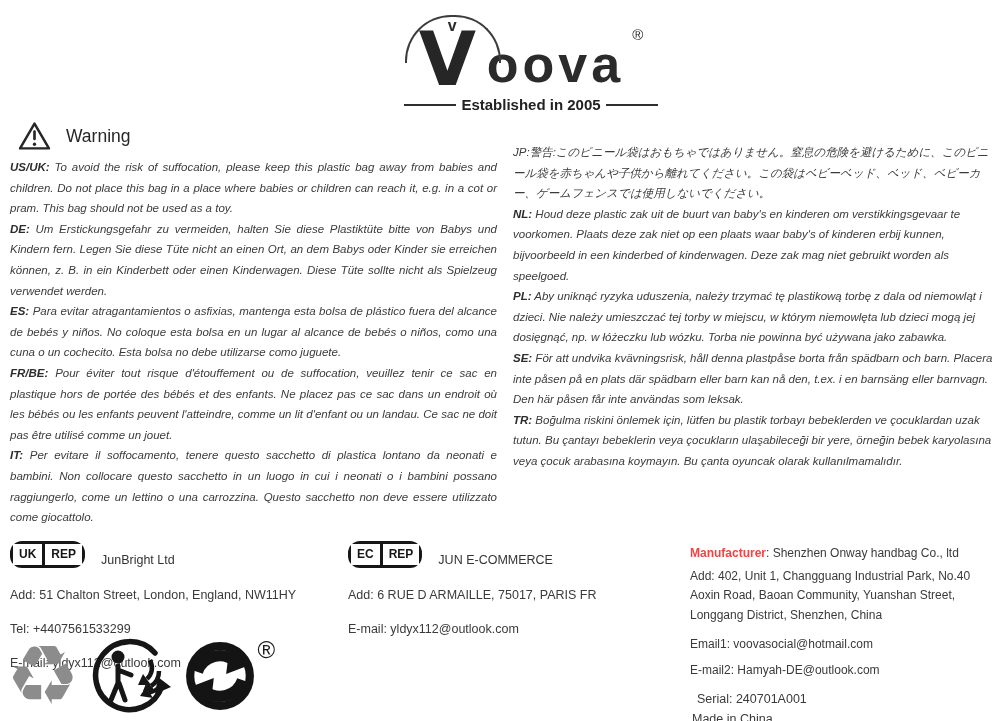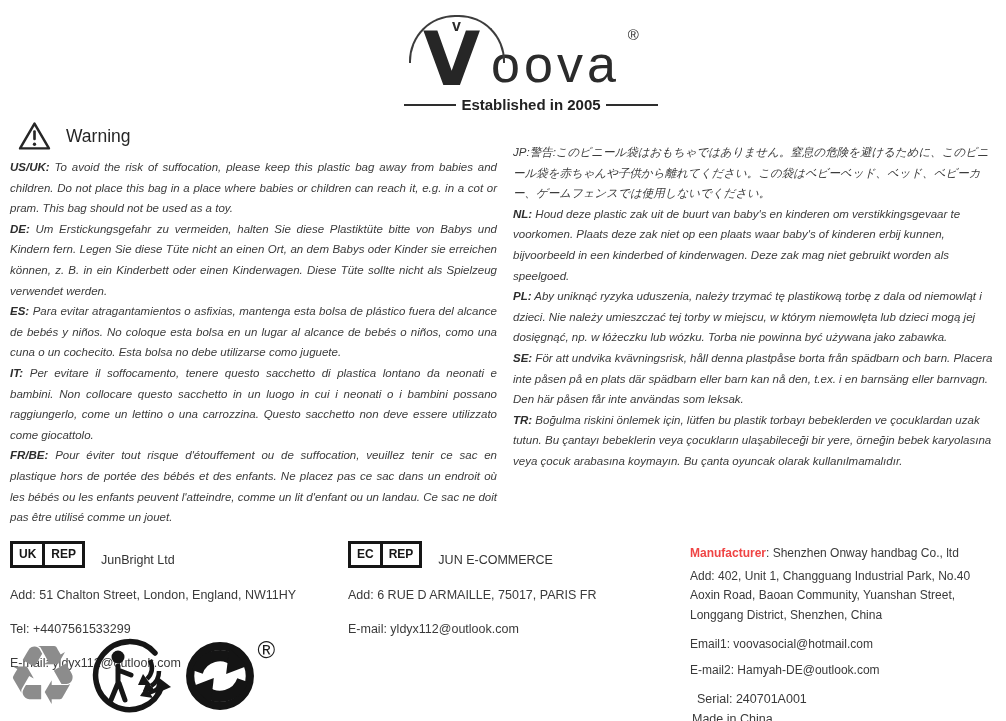--- a/index.html
+++ b/index.html
@@ -11,21 +11,21 @@
   
   .header{padding-top:4px;text-align:center;}
   .logo-inner{display:inline-block;transform:translateX(28px);}
   .logo-row{display:flex;align-items:flex-end;justify-content:center;height:88px;}
   .v-composite{position:relative;width:66px;height:86px;}
   .logo-arc{position:absolute;left:-14px;top:9px;width:92px;height:46px;
     border:2.5px solid #3c3c3c;border-bottom:none;border-radius:46px 46px 0 0;}
   .logo-small-v{position:absolute;left:29px;top:11px;font-size:16px;font-weight:700;color:#2b2b2b;}
   .logo-big-v{position:absolute;left:0px;top:16px;font-size:74px;font-weight:800;line-height:1;
     color:#262626;font-family:"DejaVu Sans",sans-serif;letter-spacing:-3px;}
-  .logo-rest{font-size:52px;font-weight:400;color:#2b2b2b;letter-spacing:4px;line-height:1;
+  .logo-rest{font-size:52px;font-weight:700;color:#2b2b2b;letter-spacing:4px;line-height:1;
     margin-bottom:2px;margin-left:2px;}
   .logo-reg{font-size:15px;color:#2b2b2b;align-self:flex-start;margin-top:22px;margin-left:8px;}
   .established{display:flex;align-items:center;justify-content:center;gap:5px;
     font-size:15px;font-weight:700;color:#222;margin-top:4px;}
   .established::before,.established::after{content:"";width:52px;height:2px;background:#2e2e2e;}
   
   .columns{display:flex;gap:16px;margin:4px 10px 0 10px;}
   .col{font-size:11.5px;line-height:20.6px;color:#3b3b3b;}
   .col-left{flex:0 0 487px;text-align:justify;}
   .col-right{flex:1;padding-top:25px;text-align:left;}
@@ -33,21 +33,21 @@
   .warning-title{font-size:17.5px;color:#262626;}
   .col p{margin:0;font-style:italic;}
   .col b{color:#2d2d2d;}
   .jp-prefix{font-weight:400;}
   
   .info-row{display:flex;margin:8px 10px 0 10px;}
   .info-col1{width:338px;}
   .info-col2{width:342px;}
   .info-col3{width:306px;}
   .rep-row{display:flex;align-items:flex-end;gap:16px;height:32px;}
-  .rep-box{display:inline-flex;background:#161616;padding:3px;gap:3px;}
+  .rep-box{display:inline-flex;background:#161616;padding:3px;gap:3px;border-radius:12px;}
   .rep-cell{background:#ffffff;color:#161616;font-weight:700;font-size:12px;padding:3px 6px;line-height:1.2;}
   .rep-name{font-size:12.5px;color:#333;padding-bottom:1px;}
   .contact-line{font-size:12.5px;color:#3a3a3a;margin-top:20px;white-space:nowrap;}
   .mfr-line1{font-size:12px;margin-top:10px;}
   .mfr-line1 b{color:#ef4444;}
   .mfr-address{font-size:12px;line-height:19.5px;margin-top:7px;}
   .mfr-email{font-size:12px;margin-top:12px;}
   .mfr-serial{font-size:12.5px;margin-top:15px;padding-left:7px;}
   .mfr-origin{font-size:12.5px;margin-top:6px;padding-left:2px;}
   
@@ -82,22 +82,22 @@
       <svg width="33" height="30" viewBox="0 0 40 36">
         <path d="M20 3 L37.5 33 H2.5 Z" fill="none" stroke="#262626" stroke-width="3" stroke-linejoin="round"></path>
         <rect x="18.4" y="11" width="3.2" height="12" rx="1.5" fill="#262626"></rect>
         <circle cx="20" cy="28" r="2" fill="#262626"></circle>
       </svg>
       <span class="warning-title">Warning</span>
     </div>
     <p><b>US/UK:</b><span> To avoid the risk of suffocation, please keep this plastic bag away from babies and children. Do not place this bag in a place where babies or children can reach it, e.g. in a cot or pram. This bag should not be used as a toy.</span></p>
     <p><b>DE:</b><span> Um Erstickungsgefahr zu vermeiden, halten Sie diese Plastiktüte bitte von Babys und Kindern fern. Legen Sie diese Tüte nicht an einen Ort, an dem Babys oder Kinder sie erreichen können, z. B. in ein Kinderbett oder einen Kinderwagen. Diese Tüte sollte nicht als Spielzeug verwendet werden.</span></p>
     <p><b>ES:</b><span> Para evitar atragantamientos o asfixias, mantenga esta bolsa de plástico fuera del alcance de bebés y niños. No coloque esta bolsa en un lugar al alcance de bebés o niños, como una cuna o un cochecito. Esta bolsa no debe utilizarse como juguete.</span></p>
+    <p><b>FR/BE:</b><span> Pour éviter tout risque d'étouffement ou de suffocation, veuillez tenir ce sac en plastique hors de portée des bébés et des enfants. Ne placez pas ce sac dans un endroit où les bébés ou les enfants peuvent l'atteindre, comme un lit d'enfant ou un landau. Ce sac ne doit pas être utilisé comme un jouet.</span></p>
     <p><b>IT:</b><span> Per evitare il soffocamento, tenere questo sacchetto di plastica lontano da neonati e bambini. Non collocare questo sacchetto in un luogo in cui i neonati o i bambini possano raggiungerlo, come un lettino o una carrozzina. Questo sacchetto non deve essere utilizzato come giocattolo.</span></p>
-    <p><b>FR/BE:</b><span> Pour éviter tout risque d'étouffement ou de suffocation, veuillez tenir ce sac en plastique hors de portée des bébés et des enfants. Ne placez pas ce sac dans un endroit où les bébés ou les enfants peuvent l'atteindre, comme un lit d'enfant ou un landau. Ce sac ne doit pas être utilisé comme un jouet.</span></p>
   </div>
   <div class="col col-right">
     <p><span class="jp-prefix">JP:</span><span>警告:このビニール袋はおもちゃではありません。窒息の危険を避けるために、このビニール袋を赤ちゃんや子供から離れてください。この袋はベビーベッド、ベッド、ベビーカー、ゲームフェンスでは使用しないでください。</span></p>
     <p><b>NL:</b><span> Houd deze plastic zak uit de buurt van baby's en kinderen om verstikkingsgevaar te voorkomen. Plaats deze zak niet op een plaats waar baby's of kinderen erbij kunnen, bijvoorbeeld in een kinderbed of kinderwagen. Deze zak mag niet gebruikt worden als speelgoed.</span></p>
     <p><b>PL:</b><span> Aby uniknąć ryzyka uduszenia, należy trzymać tę plastikową torbę z dala od niemowląt i dzieci. Nie należy umieszczać tej torby w miejscu, w którym niemowlęta lub dzieci mogą jej dosięgnąć, np. w łóżeczku lub wózku. Torba nie powinna być używana jako zabawka.</span></p>
     <p><b>SE:</b><span> För att undvika kvävningsrisk, håll denna plastpåse borta från spädbarn och barn. Placera inte påsen på en plats där spädbarn eller barn kan nå den, t.ex. i en barnsäng eller barnvagn. Den här påsen får inte användas som leksak.</span></p>
     <p><b>TR:</b><span> Boğulma riskini önlemek için, lütfen bu plastik torbayı bebeklerden ve çocuklardan uzak tutun. Bu çantayı bebeklerin veya çocukların ulaşabileceği bir yere, örneğin bebek karyolasına veya çocuk arabasına koymayın. Bu çanta oyuncak olarak kullanılmamalıdır.</span></p>
   </div>
 </div>
 

